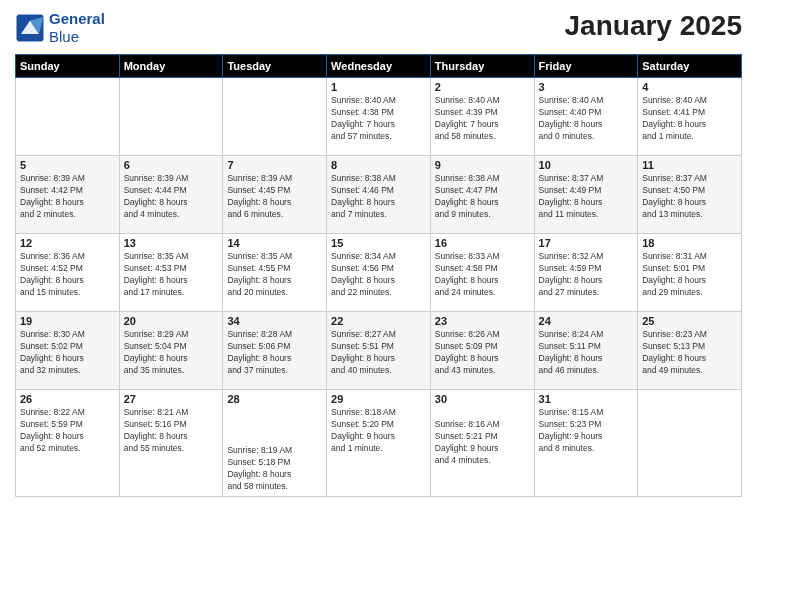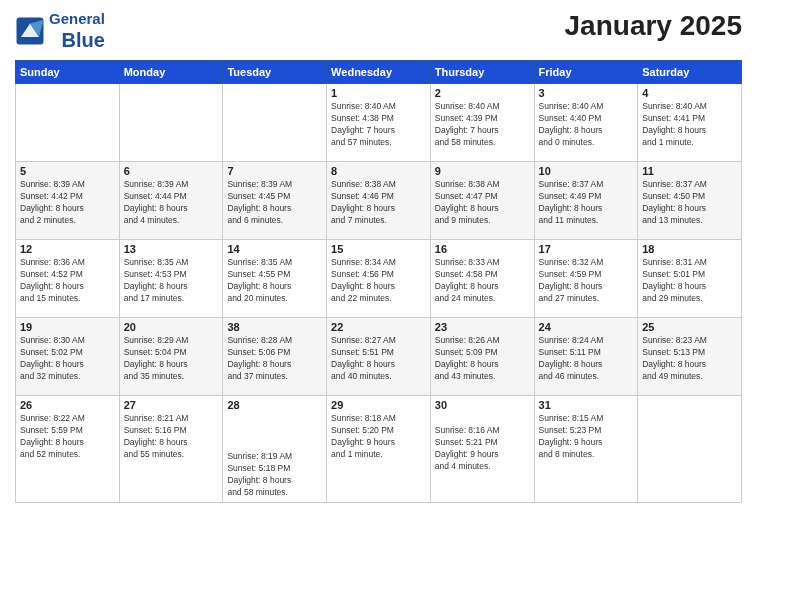--- a/index.html
+++ b/index.html
@@ -40,21 +40,21 @@
     .location-title {
       font-size: 14px;
       color: #555;
     }
     table {
       width: 100%;
       border-collapse: collapse;
       table-layout: fixed;
     }
     thead tr th {
-      background: #1d4ed8;
+      background: #000000;
       color: #fff;
       font-size: 11px;
       font-weight: bold;
       padding: 5px 4px;
       text-align: left;
       border: 1px solid #2059a0;
     }
     tbody tr td {
       vertical-align: top;
       border: 1px solid #ccc;
@@ -88,21 +88,21 @@
 <div class="container">
   <div class="header">
     <div class="logo">
       <svg class="logo-icon" viewBox="0 0 40 40">
         <rect x="2" y="2" width="36" height="36" rx="4" fill="#1a4fa0"></rect>
         <polygon points="8,28 20,10 32,28" fill="white" opacity="0.9"></polygon>
         <polygon points="20,10 38,5 32,28" fill="#5ba3d9" opacity="0.8"></polygon>
       </svg>
       <div>
         <div style="font-size:15px;font-weight:bold;color:#1a4fa0;line-height:1.2;">General</div>
-        <div style="font-size:20px;font-weight:bold;color:#1a4fa0;line-height:1.2;text-align:right;">Blue</div>
+        <div style="font-size:15px;font-weight:normal;color:#1a4fa0;line-height:1.2;">Blue</div>
       </div>
     </div>
     <div class="title-block">
       <div class="month-title">January 2025</div>
     </div>
   </div>
 
   <table>
     <thead>
       <tr>
@@ -260,21 +260,21 @@
 and 32 minutes.</div>
           </td>
           <td>
             <div class="day-number">20</div>
             <div class="day-info" style="white-space: pre-line;">Sunrise: 8:29 AM
 Sunset: 5:04 PM
 Daylight: 8 hours
 and 35 minutes.</div>
           </td>
           <td>
-            <div class="day-number">38</div>
+            <div class="day-number">34</div>
             <div class="day-info" style="white-space: pre-line;">Sunrise: 8:28 AM
 Sunset: 5:06 PM
 Daylight: 8 hours
 and 37 minutes.</div>
           </td>
           <td>
             <div class="day-number">22</div>
             <div class="day-info" style="white-space: pre-line;">Sunrise: 8:27 AM
 Sunset: 5:51 PM
 Daylight: 8 hours

